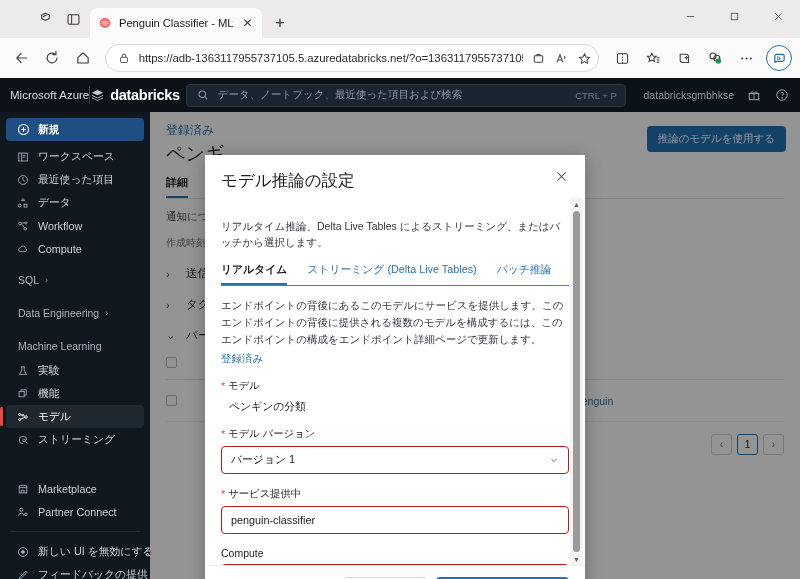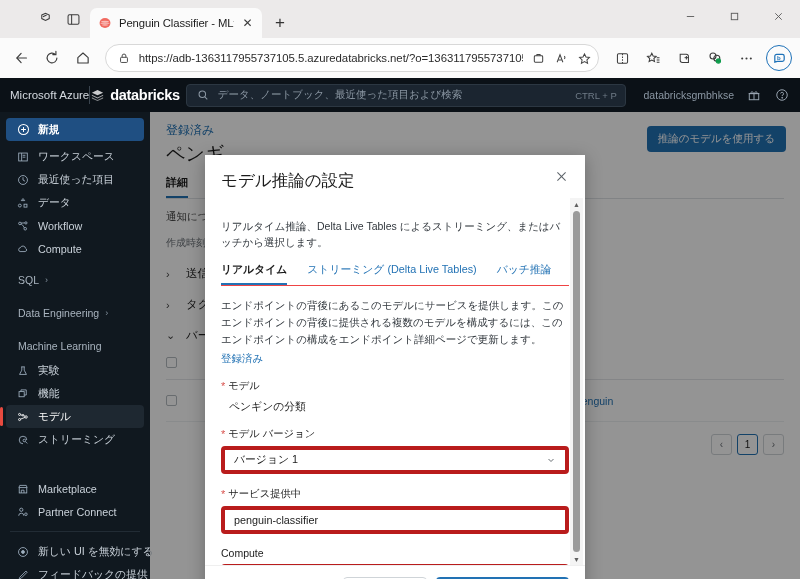--- a/index.html
+++ b/index.html
@@ -167,21 +167,21 @@
   .mtab.sel { color: #1b1b1b; font-weight: bold; border-bottom: 2.5px solid #2272b4; }
 
   .modal-desc { font-size: 10.5px; color: #31373d; line-height: 1.65; margin-top: 11px; }
   .modal-link { color: #2272b4; font-size: 10.5px; display: inline-block; margin-top: 1px; }
 
   .field { margin-top: 13px; }
   .flabel { font-size: 10.3px; color: #1b1b1b; margin-bottom: 5px; display: flex; align-items: center; gap: 3px; }
   .req { color: #d9534f; font-size: 11px; line-height: 8px; }
   .fstatic { font-size: 10.8px; color: #1b1b1b; padding: 2px 0 0 8px; }
   .fselect, .finput {
-    height: 28px; border: 4px solid #b91c1c; border-radius: 4px; background: #fff;
+    height: 28px; border: 1px solid #b91c1c; border-radius: 4px; background: #fff;
     display: flex; align-items: center; padding: 0 9px; font-size: 10.8px; color: #1b1b1b;
   }
   .fselect .right { margin-left: auto; display: flex; align-items: center; gap: 10px; color: #1b1b1b; }
   .chev-dn { color: #5a6066; font-size: 9px; }
   .compute-label { font-size: 10.5px; color: #1b1b1b; margin-bottom: 5px; }
 
   
   .mscroll {
     position: absolute; right: 2px; top: 0; bottom: 0; width: 13px;
     background: #f4f4f4; display: flex; flex-direction: column; align-items: center;

